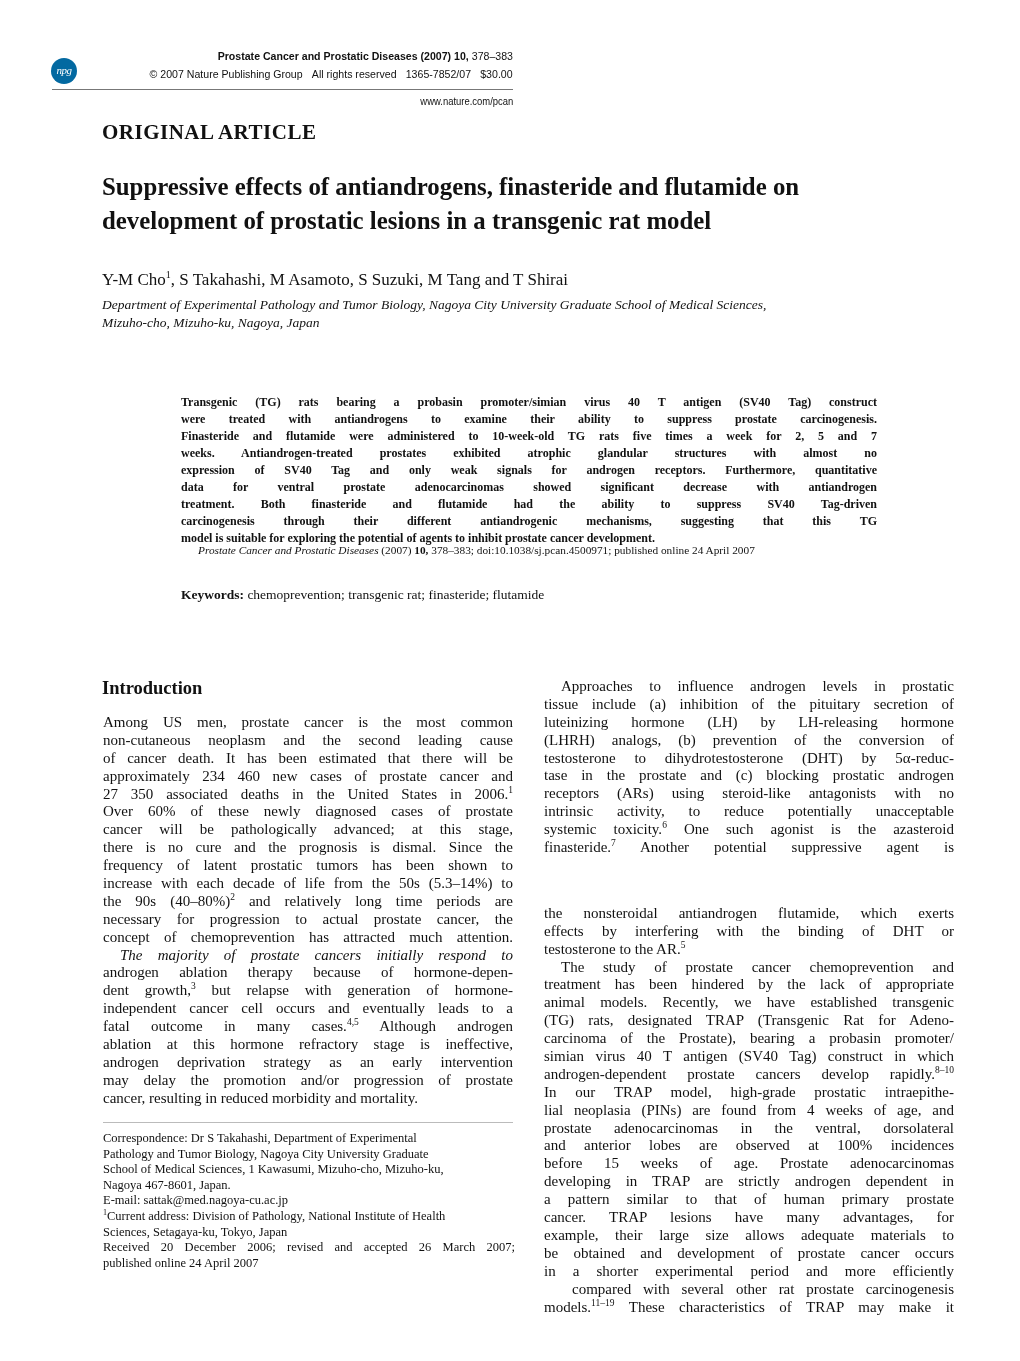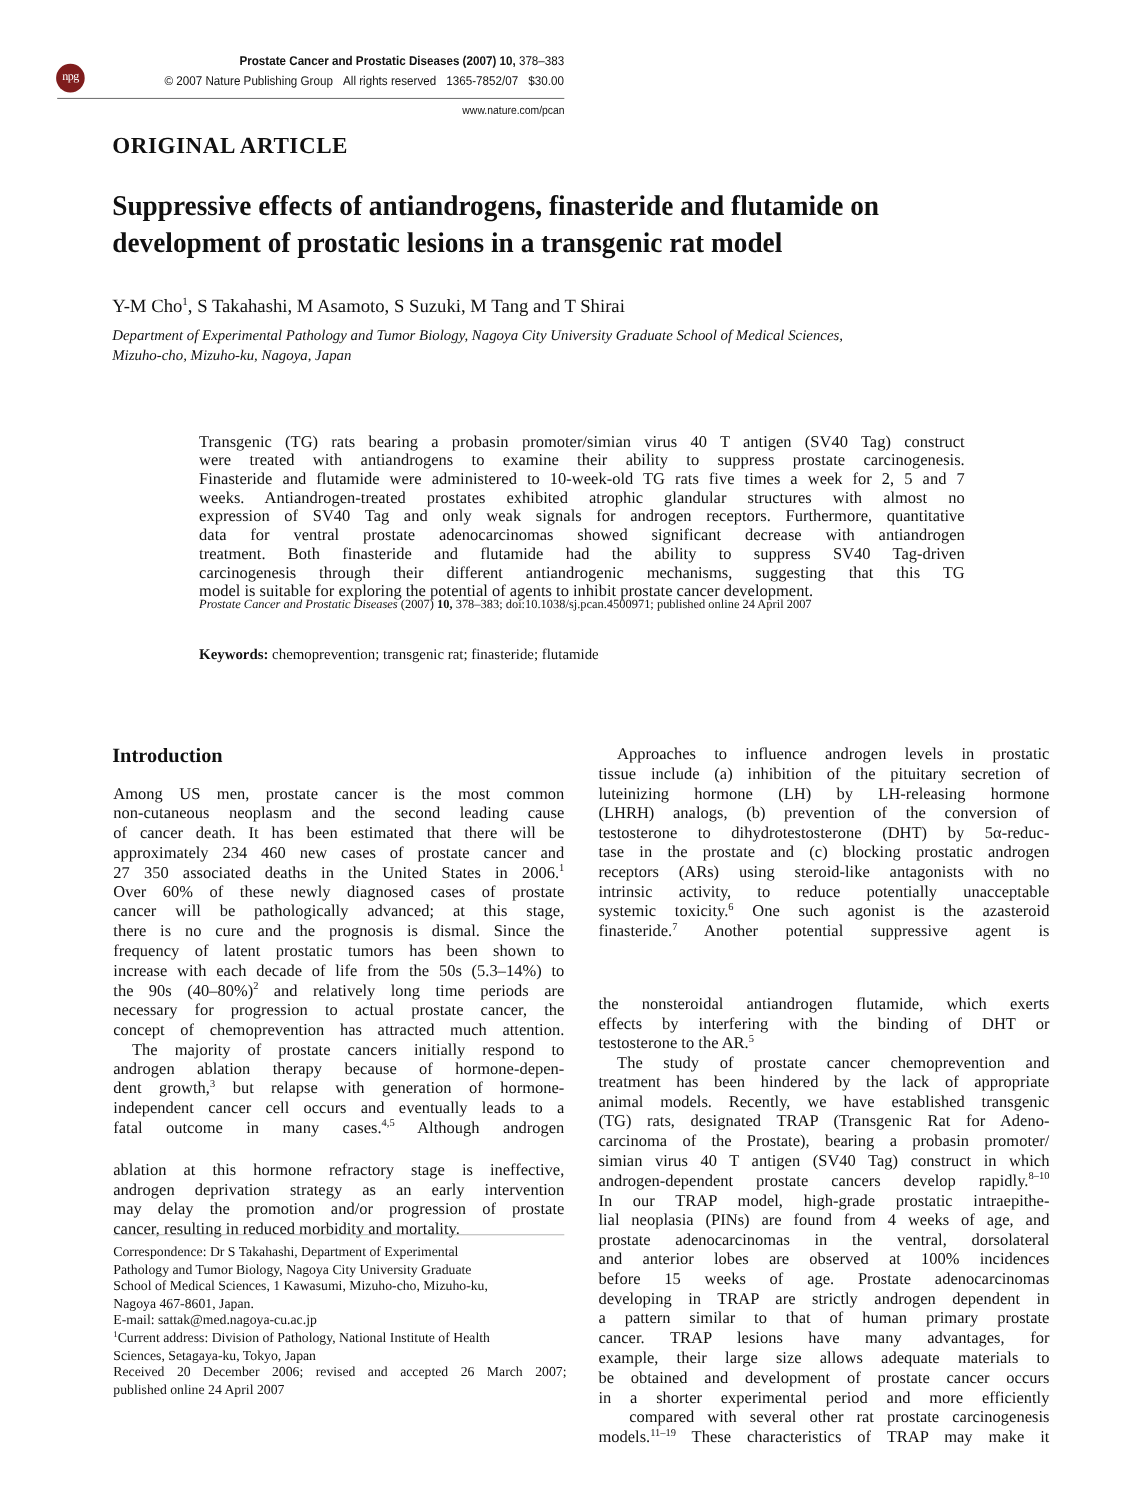--- a/index.html
+++ b/index.html
@@ -1,22 +1,22 @@
 <!DOCTYPE html>
 <html><head>
 <meta charset="utf-8">
 <style>
   * { margin: 0; padding: 0; box-sizing: border-box; }
   html, body { width: 1020px; height: 1361px; background: #ffffff; overflow: hidden; }
   body { position: relative; color: #111; font-family: "Liberation Serif", serif; }
 
   
   .logo { position: absolute; left: 51px; top: 58px; width: 26px; height: 26px; border-radius: 50%;
-          background: #7f1d1d; color: #fff; font-family: "Liberation Serif", serif; font-size: 11px;
-          line-height: 24px; text-align: center; letter-spacing: -0.5px; }
+          background: #0369a1; color: #fff; font-family: "Liberation Serif", serif; font-size: 11px;
+          line-height: 24px; text-align: center; letter-spacing: -0.5px; font-style: italic; }
   .hdr-line1 { position: absolute; right: 507px; top: 50px; font-family: "Liberation Sans", sans-serif;
                font-size: 11.5px; white-space: nowrap; transform: scaleX(0.92); transform-origin: right; }
   .hdr-line1 b { font-weight: bold; }
   .hdr-line2 { position: absolute; right: 507px; top: 68px; font-family: "Liberation Sans", sans-serif;
                font-size: 11.5px; white-space: nowrap; transform: scaleX(0.92); transform-origin: right; }
   .hdr-line2 span { margin-left: 10px; }
   .hdr-rule { position: absolute; left: 52px; top: 89px; width: 461px; height: 1px; background: #777; }
   .hdr-url { position: absolute; right: 507px; top: 95px; font-family: "Liberation Sans", sans-serif;
              font-size: 10.5px; white-space: nowrap; transform: scaleX(0.9); transform-origin: right; }
 
@@ -27,25 +27,25 @@
            font-weight: bold; font-size: 26px; line-height: 34px; }
   .title span { display: block; white-space: nowrap; transform-origin: left; }
 
   .authors { position: absolute; left: 102px; top: 269px; font-size: 17px; white-space: nowrap; }
   .authors sup { font-size: 10px; vertical-align: 7px; }
   .affil { position: absolute; left: 102px; top: 296px; width: 860px; font-style: italic; font-size: 13.5px;
            line-height: 18px; }
   .affil span { display: block; white-space: nowrap; }
 
   
-  .abstract { position: absolute; left: 181px; top: 394px; width: 696px; font-weight: normal; font-size: 15px;
+  .abstract { position: absolute; left: 181px; top: 394px; width: 696px; font-weight: bold; font-size: 12px;
               line-height: 17px; text-align: justify; text-align-last: justify; }
   .abstract .last { text-align-last: left; }
   .abstract p span { display: block; }
-  .citation { position: absolute; left: 181px; top: 544px; font-size: 11.3px; white-space: nowrap; }
+  .citation { position: absolute; left: 198px; top: 544px; font-size: 11.3px; white-space: nowrap; }
   .citation i { font-style: italic; }
   .citation b { font-weight: bold; }
 
   .keywords { position: absolute; left: 181px; top: 587px; font-size: 13.5px; white-space: nowrap; }
   .keywords b { font-weight: bold; }
 
   
   .sec-heading { position: absolute; left: 102px; top: 678px; font-weight: bold; font-size: 18.5px;
                  font-family: "Liberation Serif", serif; }
   .col { position: absolute; font-size: 15px; line-height: 17.9px; }
@@ -122,26 +122,26 @@
     <span class="ln" style="white-space: normal;"><span>approximately 234 460 new cases of prostate cancer and</span></span>
     <span class="ln" style="white-space: normal;"><span>27 350 associated deaths in the United States in 2006.</span><sup class="ref">1</sup></span>
     <span class="ln" style="white-space: normal;"><span>Over 60% of these newly diagnosed cases of prostate</span></span>
     <span class="ln" style="white-space: normal;"><span>cancer will be pathologically advanced; at this stage,</span></span>
     <span class="ln" style="white-space: normal;"><span>there is no cure and the prognosis is dismal. Since the</span></span>
     <span class="ln" style="white-space: normal;"><span>frequency of latent prostatic tumors has been shown to</span></span>
     <span class="ln" style="white-space: normal;"><span>increase with each decade of life from the 50s (5.3–14%) to</span></span>
     <span class="ln" style="white-space: normal;"><span>the 90s (40–80%)</span><sup class="ref">2</sup><span> and relatively long time periods are</span></span>
     <span class="ln" style="white-space: normal;"><span>necessary for progression to actual prostate cancer, the</span></span>
     <span class="ln" style="white-space: normal;"><span>concept of chemoprevention has attracted much attention.</span></span>
-    <span class="ln indent" style="white-space: normal;"><span>The majority of prostate cancers initially respond to</span></span>
+    <span class="ln indent" style="white-space: normal; font-style: italic;"><span>The majority of prostate cancers initially respond to</span></span>
     <span class="ln" style="white-space: normal;"><span>androgen ablation therapy because of hormone-depen-</span></span>
     <span class="ln" style="white-space: normal;"><span>dent growth,</span><sup class="ref">3</sup><span> but relapse with generation of hormone-</span></span>
     <span class="ln" style="white-space: normal;"><span>independent cancer cell occurs and eventually leads to a</span></span>
     <span class="ln" style="white-space: normal;"><span>fatal outcome in many cases.</span><sup class="ref">4,5</sup><span> Although androgen</span></span>
-    <span class="ln" style="white-space: normal; margin-top: 20px;"><span>ablation at this hormone refractory stage is ineffective,</span></span>
+    <span class="ln" style="white-space: normal;"><span>ablation at this hormone refractory stage is ineffective,</span></span>
     <span class="ln" style="white-space: normal;"><span>androgen deprivation strategy as an early intervention</span></span>
     <span class="ln" style="white-space: normal;"><span>may delay the promotion and/or progression of prostate</span></span>
     <span class="ln end" style="white-space: normal;"><span>cancer, resulting in reduced morbidity and mortality.</span></span>
   </div>
 <div class="col col-right" id="col-right">
     <span class="ln indent" style="white-space: normal;"><span>Approaches to influence androgen levels in prostatic</span></span>
     <span class="ln" style="white-space: normal;"><span>tissue include (a) inhibition of the pituitary secretion of</span></span>
     <span class="ln" style="white-space: normal;"><span>luteinizing hormone (LH) by LH-releasing hormone</span></span>
     <span class="ln" style="white-space: normal;"><span>(LHRH) analogs, (b) prevention of the conversion of</span></span>
     <span class="ln" style="white-space: normal;"><span>testosterone to dihydrotestosterone (DHT) by 5α-reduc-</span></span>

